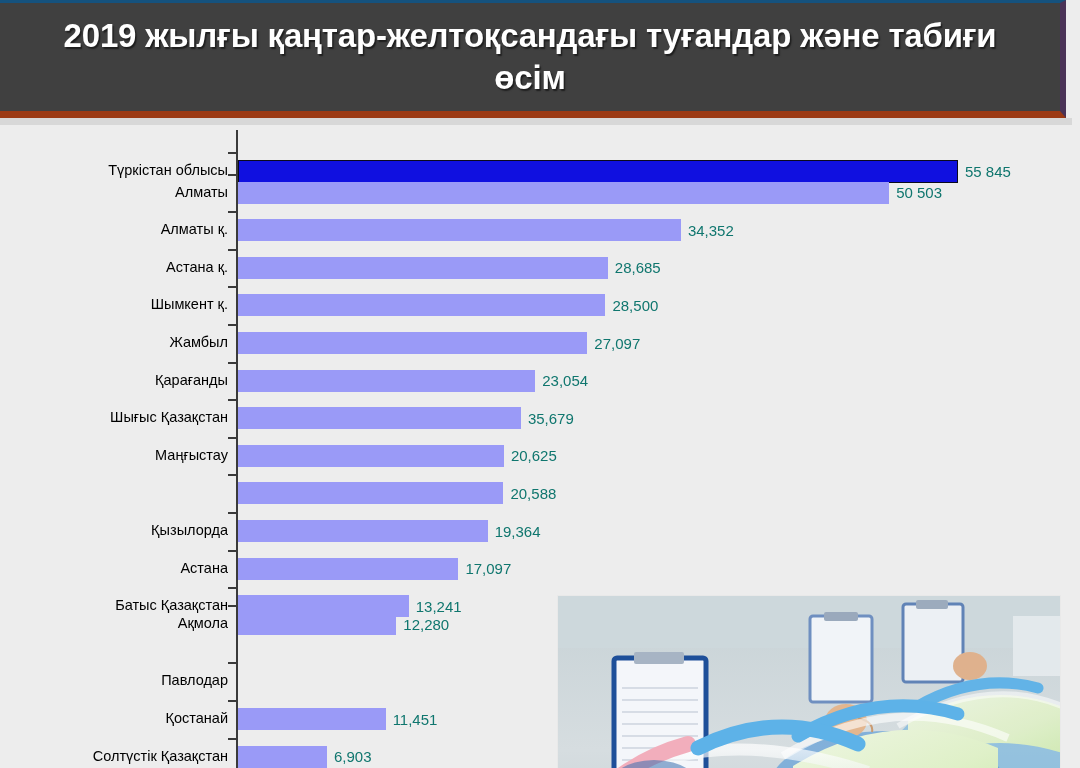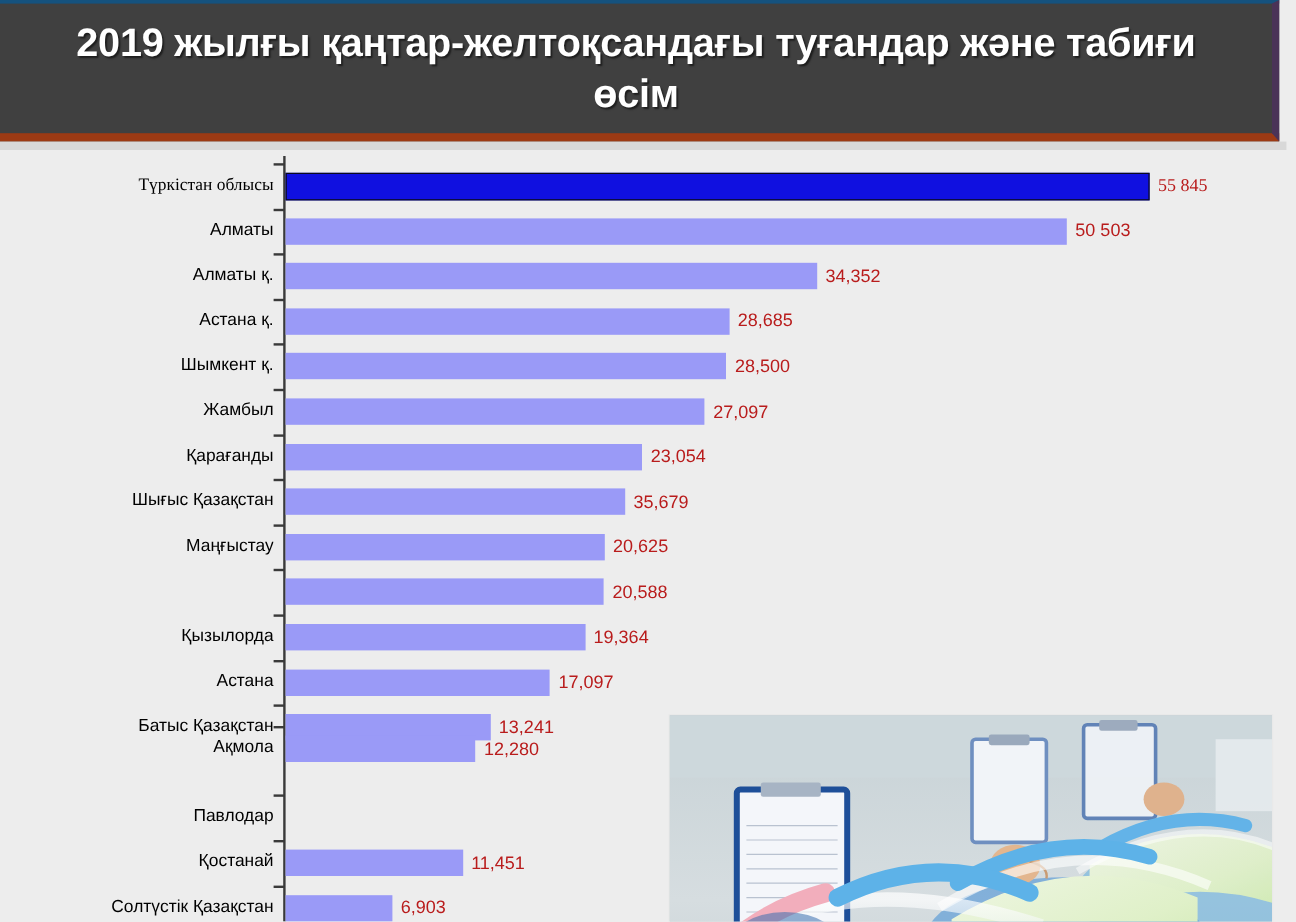--- a/index.html
+++ b/index.html
@@ -116,21 +116,21 @@
     background: #9a9af7;
   }
   .bar.highlight {
     background: #1010e0;
     border: 1px solid #0a0a1e;
     height: 23px;
   }
 
   .bar-value {
     font-size: 15px;
-    color: #b91c1c;
+    color: #0f766e;
     margin-left: 7px;
     white-space: nowrap;
   }
 
   
   #photo {
     position: absolute;
     left: 558px;
     top: 466px;
     width: 502px;
@@ -147,21 +147,21 @@
 <div id="slide">
 
   <div id="title-banner">
     <div id="title-text">2019 жылғы қаңтар-желтоқсандағы туғандар және табиғи өсім</div>
   </div>
   <div id="title-banner-shadow"></div>
 
   <div id="chart">
     <div id="axis-line"></div>
     <div id="rows">
-        <div class="row" style="top: 6px; font-family: Liberation Serif, serif;">
+        <div class="row" style="top: 22px;">
           <div class="cat-label">Түркістан облысы</div>
           <div class="tick" style="top: 0px;"></div>
           <div class="bar-wrap">
             <div class="bar highlight" style="width: 720px;"></div>
             <div class="bar-value">55 845</div>
           </div>
         </div>
         <div class="row" style="top: 43.6px;">
           <div class="cat-label">Алматы</div>
           <div class="tick" style="top: 0px;"></div>

